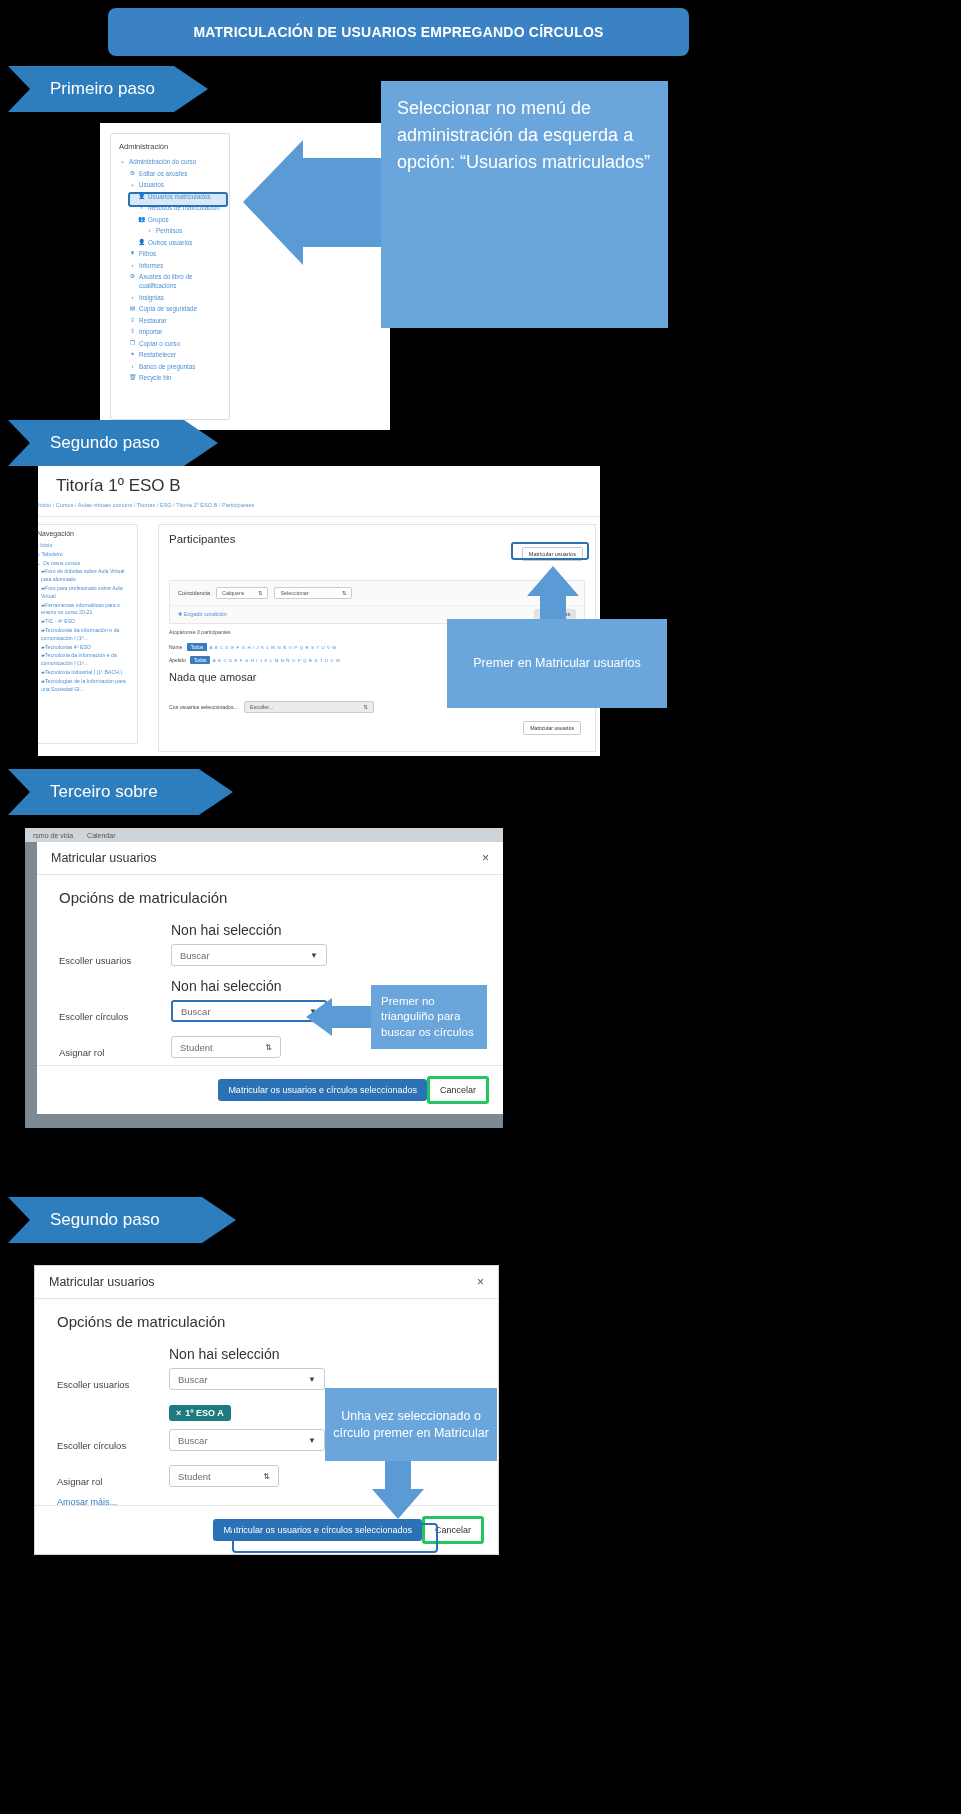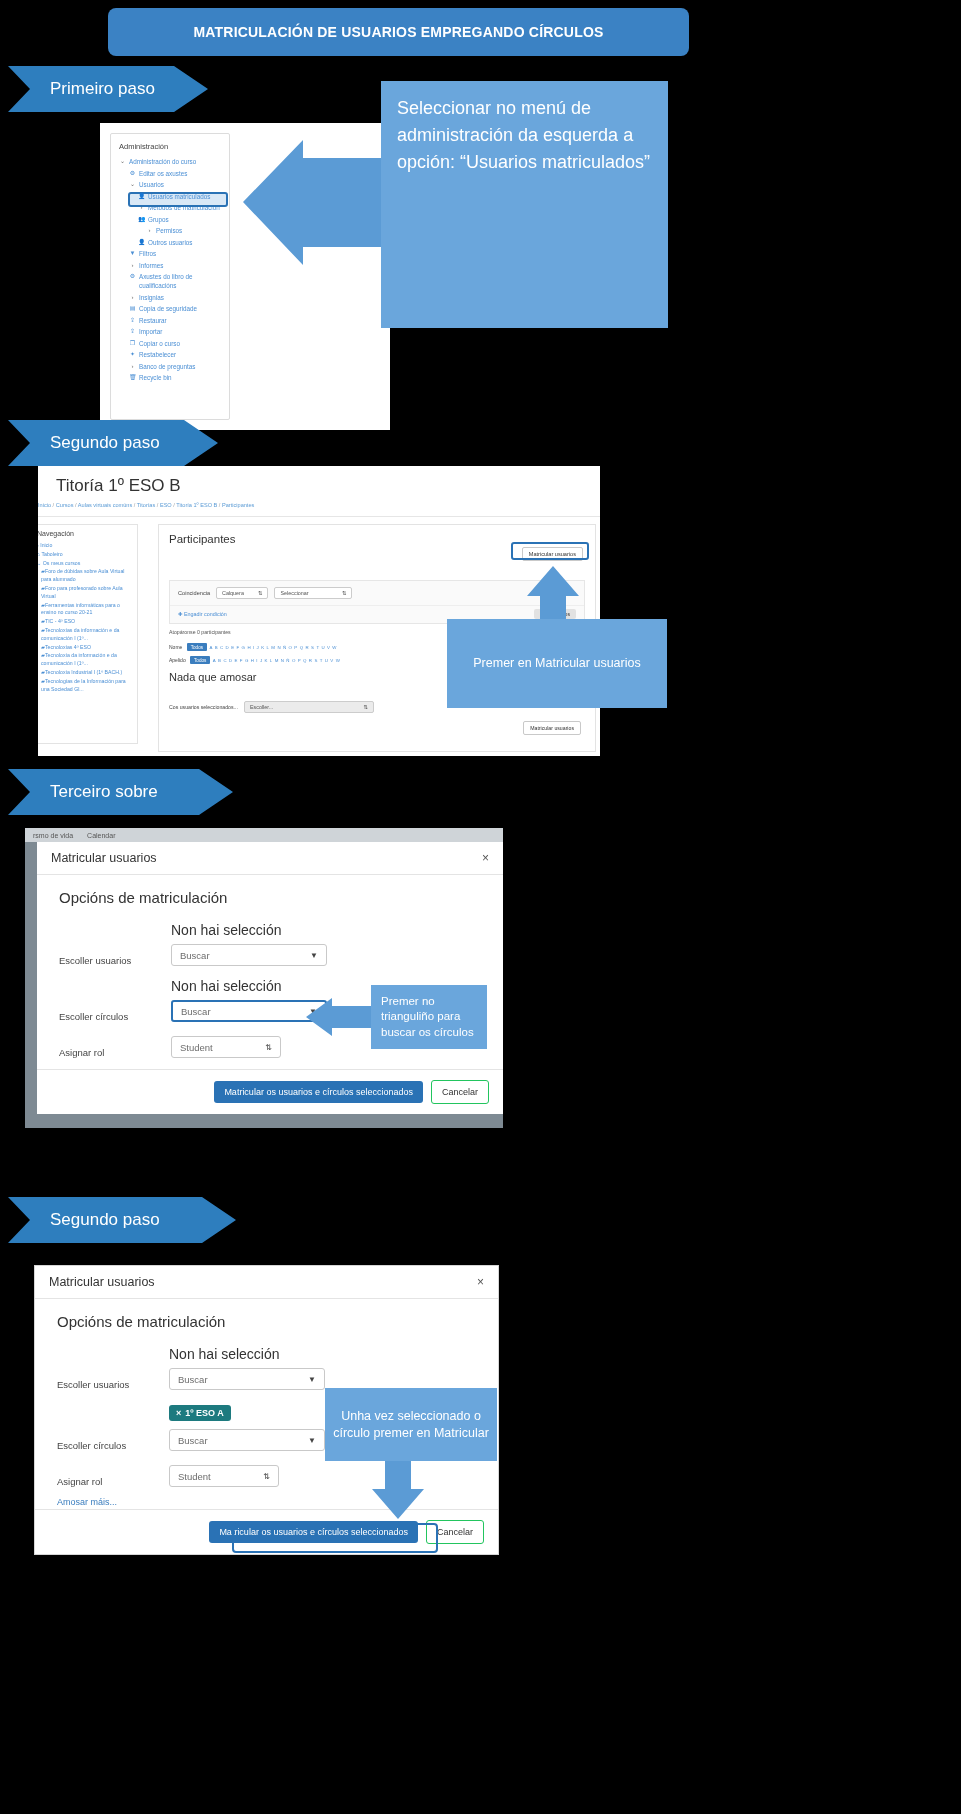--- a/index.html
+++ b/index.html
@@ -135,23 +135,23 @@
   .nosel{ font-size:14px; color:#333; margin-bottom:6px; }
   .inp{ border:1px solid #c9c9c9; border-radius:3px; background:#fff;
         height:22px; width:156px; display:flex; align-items:center;
         justify-content:space-between; padding:0 8px; font-size:9.5px; color:#6d6d6d; }
   .inp .car{ color:#444; font-size:8px; }
   .inp.sm{ width:110px;gap:40px; }
   .chip{ display:inline-flex; align-items:center; gap:4px; background:#1d7a7f;
          color:#fff; font-size:9px; font-weight:bold; padding:3px 7px; border-radius:3px; }
   .amosar{ font-size:9px; color:#3a7dbe; padding-left:0; }
   .m-foot{ border-top:1px solid #e4e4e4; padding:10px 14px;
-           display:flex; justify-content:flex-end; gap:8px; align-items:center;}
+           display:flex; justify-content:flex-end; gap:0; align-items:center;}
   .btn-primary{ background:#2a72b5; color:#fff; font-size:9px; border-radius:3px; padding:6px 10px;}
-  .btn-sec{ background:#fff; color:#333; font-size:9px; border:1px solid #22c55e;
+  .btn-sec{ background:#fff; color:#333; font-size:9px; border:3px solid #22c55e;
             border-radius:3px; padding:6px 10px;}
   .tabstrip{ position:absolute; left:0; top:0; width:100%; height:14px;
              background:#cfd4d8; color:#555; font-size:7px;
              display:flex; align-items:center; gap:14px; padding-left:8px; overflow:hidden;}
 
   .callout3{
     position:absolute; left:371px; top:985px; width:116px; height:64px;
     background:#6aa6dc; color:#fff; font-size:11.5px; line-height:1.35;
     display:flex; align-items:center; padding-left:10px;
   }

